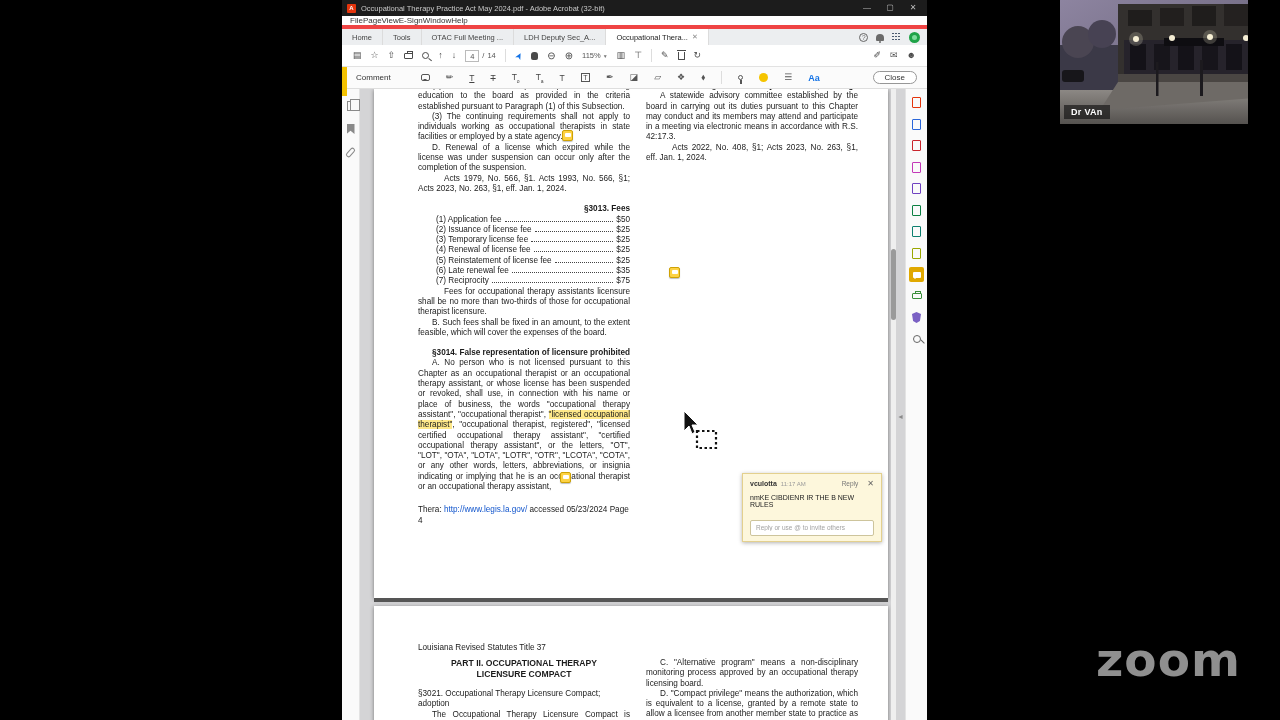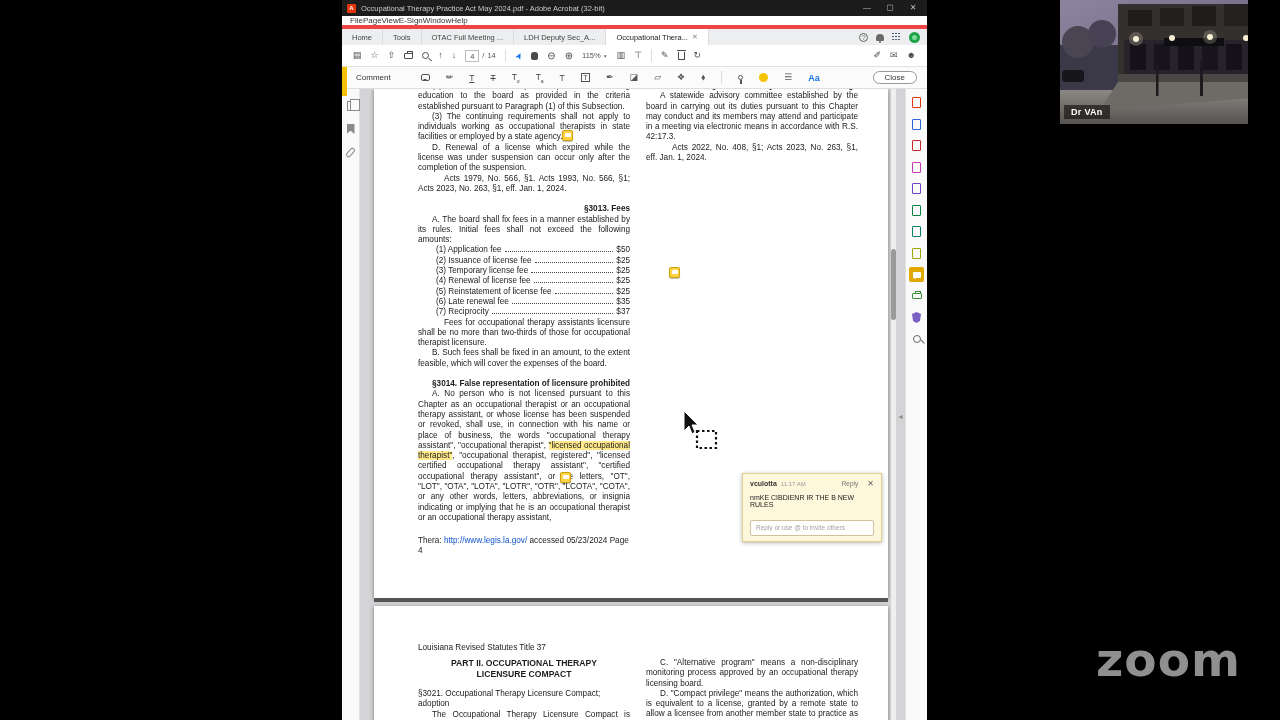--- a/index.html
+++ b/index.html
@@ -256,21 +256,20 @@
 
     <div class="viewport">
 
       <div class="page page4">
         <div class="col colL">
           <div class="pp">(2) The licensee shall provide proof of continuing education to the board as provided in the criteria established pursuant to Paragraph (1) of this Subsection.</div>
           <div class="pp">(3) The continuing requirements shall not apply to individuals working as occupational therapists in state facilities or employed by a state agency.</div>
           <div class="pp">D. Renewal of a license which expired while the license was under suspension can occur only after the completion of the suspension.</div>
           <div class="acts">Acts 1979, No. 566, §1. Acts 1993, No. 566, §1; Acts 2023, No. 263, §1, eff. Jan. 1, 2024.</div>
           <div class="hh">§3013.  Fees</div>
-          <div class="pp">A. The board shall fix fees in a manner established by its rules. Initial fees shall not exceed the following amounts:</div>
           <div class="feerow">
               <span>(1)  Application fee</span>
               <span class="leader"></span>
               <span>$50</span>
             </div>
           <div class="feerow">
               <span>(2)  Issuance of license fee</span>
               <span class="leader"></span>
               <span>$25</span>
             </div>
@@ -290,21 +289,21 @@
               <span>$25</span>
             </div>
           <div class="feerow">
               <span>(6)  Late renewal fee</span>
               <span class="leader"></span>
               <span>$35</span>
             </div>
           <div class="feerow">
               <span>(7)  Reciprocity</span>
               <span class="leader"></span>
-              <span>$37</span>
+              <span>$75</span>
             </div>
           <div class="acts">Fees for occupational therapy assistants licensure shall be no more than two-thirds of those for occupational therapist licensure.</div>
           <div class="pp">B. Such fees shall be fixed in an amount, to the extent feasible, which will cover the expenses of the board.</div>
           <div class="hh">§3014.  False representation of licensure prohibited</div>
           <div class="pp"><span>A. No person who is not licensed pursuant to this Chapter as an occupational therapist or an occupational therapy assistant, or whose license has been suspended or revoked, shall use, in connection with his name or place of business, the words "occupational therapy assistant", "occupational therapist", </span><span class="hl">"licensed occupational therapist"</span><span>, "occupational therapist, registered", "licensed certified occupational therapy assistant", "certified occupational therapy assistant", or the letters, "OT", "LOT", "OTA", "LOTA", "LOTR", "OTR", "LCOTA", "COTA", or any other words, letters, abbreviations, or insignia indicating or implying that he is an occupational therapist or an occupational therapy assistant,</span></div>
           <div class="srcline">
             <span>Thera:</span>
             <span class="lnk">http://www.legis.la.gov/</span>
             <span>accessed 05/23/2024  Page 4</span>
           </div>

